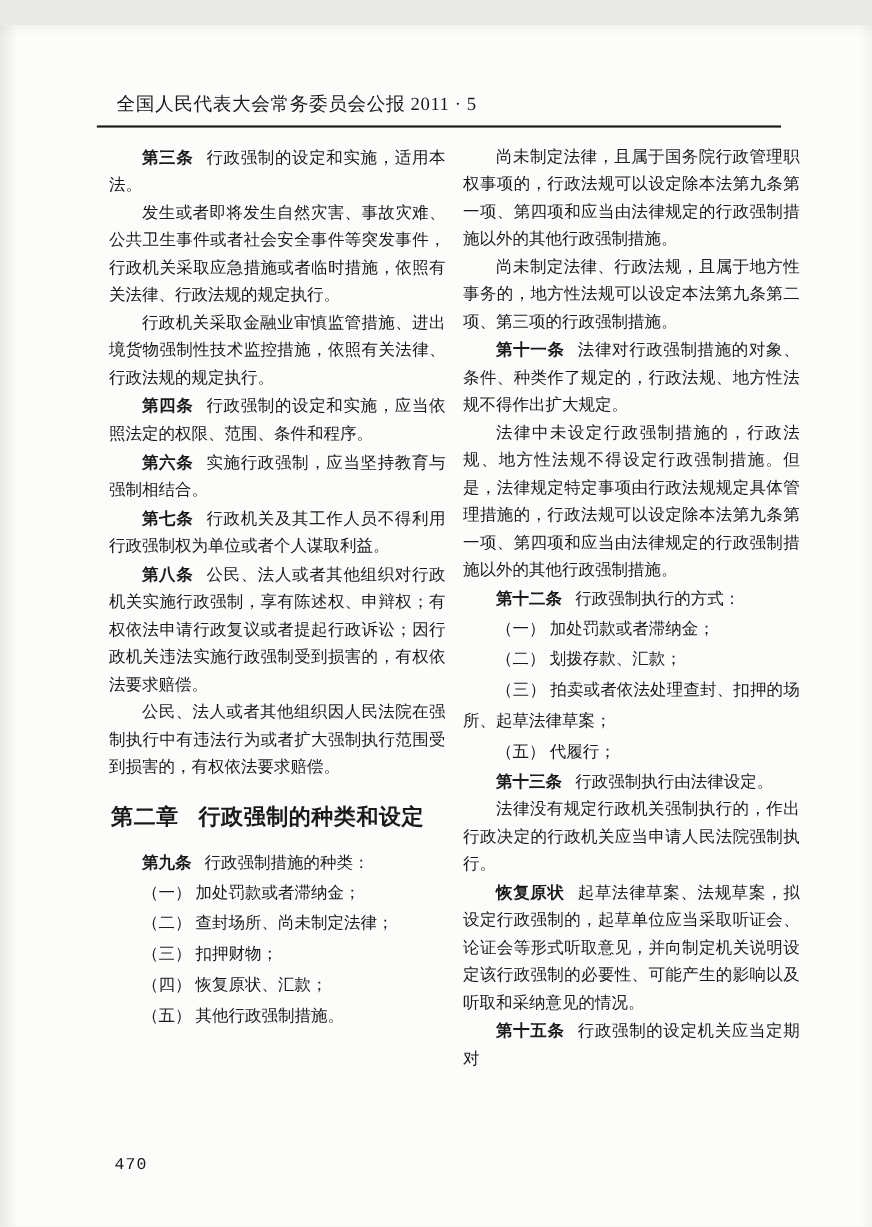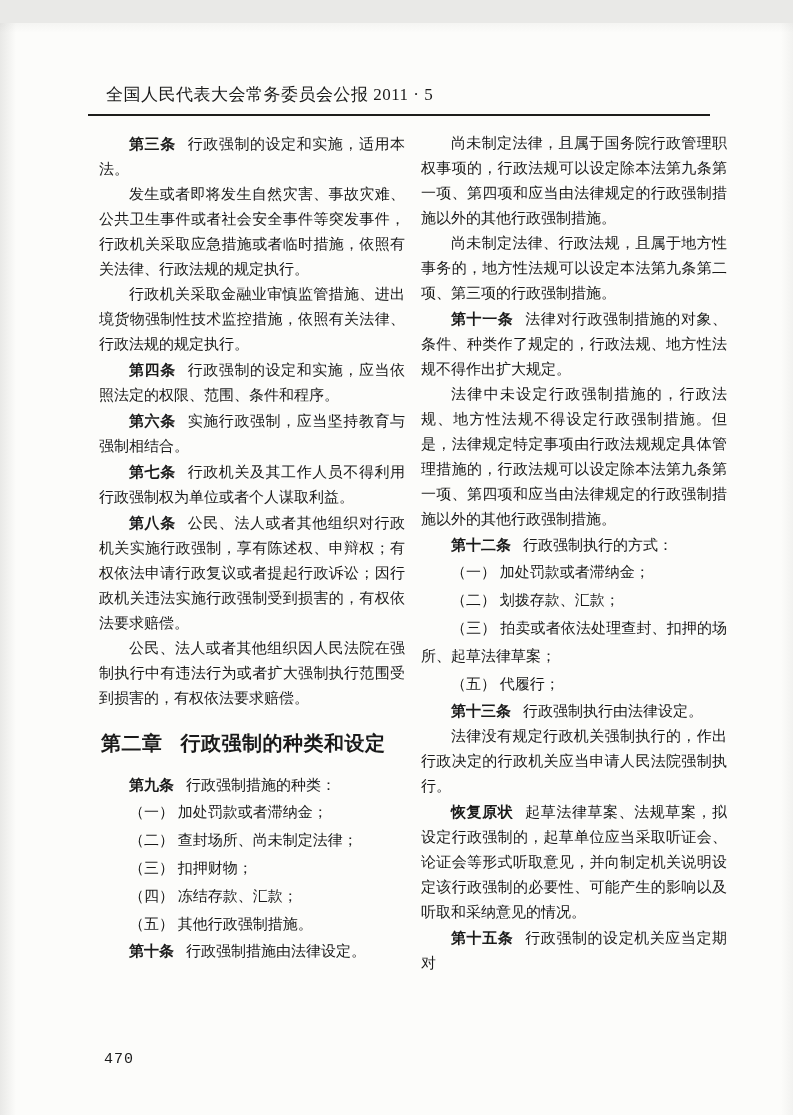--- a/index.html
+++ b/index.html
@@ -97,23 +97,22 @@
         <p class="para article"><b class="lbl">第四条</b><span>行政强制的设定和实施，应当依照法定的权限、范围、条件和程序。</span></p>
         <p class="para article"><b class="lbl">第六条</b><span>实施行政强制，应当坚持教育与强制相结合。</span></p>
         <p class="para article"><b class="lbl">第七条</b><span>行政机关及其工作人员不得利用行政强制权为单位或者个人谋取利益。</span></p>
         <p class="para article"><b class="lbl">第八条</b><span>公民、法人或者其他组织对行政机关实施行政强制，享有陈述权、申辩权；有权依法申请行政复议或者提起行政诉讼；因行政机关违法实施行政强制受到损害的，有权依法要求赔偿。</span></p>
         <p class="para plain"><span>公民、法人或者其他组织因人民法院在强制执行中有违法行为或者扩大强制执行范围受到损害的，有权依法要求赔偿。</span></p>
         <p class="para chapter"><b class="lbl">第二章</b><span>行政强制的种类和设定</span></p>
         <p class="para article"><b class="lbl">第九条</b><span>行政强制措施的种类：</span></p>
         <p class="para item"><span>（一） 加处罚款或者滞纳金；</span></p>
         <p class="para item"><span>（二） 查封场所、尚未制定法律；</span></p>
         <p class="para item"><span>（三） 扣押财物；</span></p>
-        <p class="para item"><span>（四） 冻结存款、汇款；</span></p>
+        <p class="para item"><span>（四） 恢复原状、汇款；</span></p>
         <p class="para item"><span>（五） 其他行政强制措施。</span></p>
-        <p class="para article"><b class="lbl">第十条</b><span>行政强制措施由法律设定。</span></p>
       </div>
     <div class="col">
         <p class="para plain"><span>尚未制定法律，且属于国务院行政管理职权事项的，行政法规可以设定除本法第九条第一项、第四项和应当由法律规定的行政强制措施以外的其他行政强制措施。</span></p>
         <p class="para plain"><span>尚未制定法律、行政法规，且属于地方性事务的，地方性法规可以设定本法第九条第二项、第三项的行政强制措施。</span></p>
         <p class="para article"><b class="lbl">第十一条</b><span>法律对行政强制措施的对象、条件、种类作了规定的，行政法规、地方性法规不得作出扩大规定。</span></p>
         <p class="para plain"><span>法律中未设定行政强制措施的，行政法规、地方性法规不得设定行政强制措施。但是，法律规定特定事项由行政法规规定具体管理措施的，行政法规可以设定除本法第九条第一项、第四项和应当由法律规定的行政强制措施以外的其他行政强制措施。</span></p>
         <p class="para article"><b class="lbl">第十二条</b><span>行政强制执行的方式：</span></p>
         <p class="para item"><span>（一） 加处罚款或者滞纳金；</span></p>
         <p class="para item"><span>（二） 划拨存款、汇款；</span></p>
         <p class="para item"><span>（三） 拍卖或者依法处理查封、扣押的场所、起草法律草案；</span></p>

